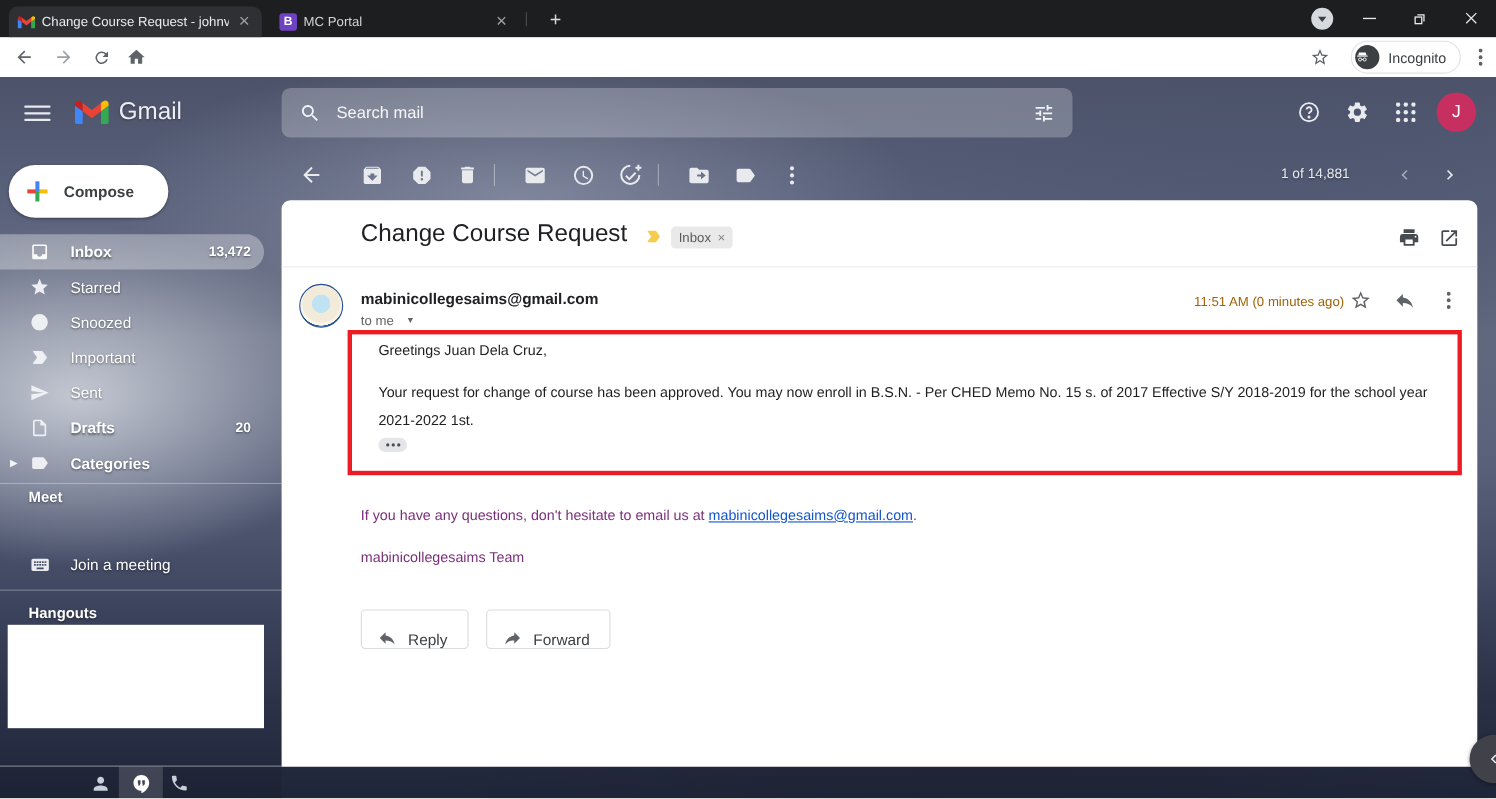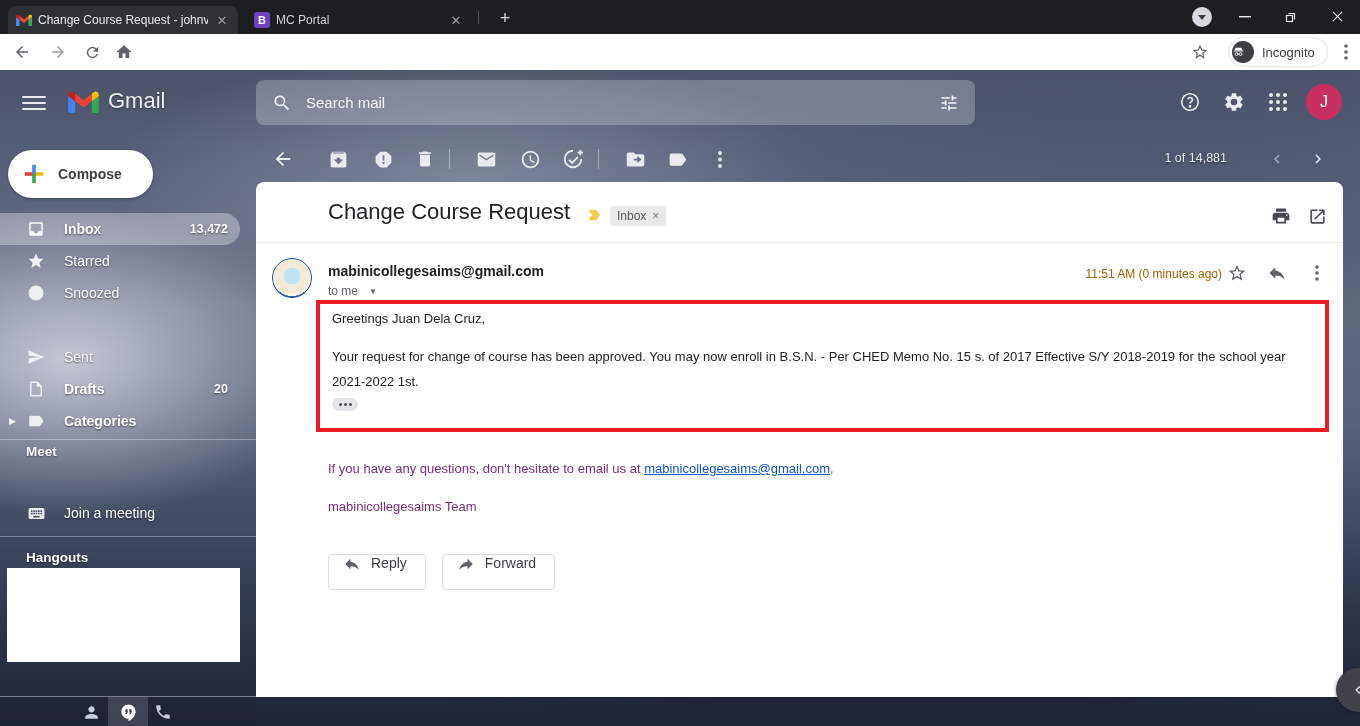--- a/index.html
+++ b/index.html
@@ -86,30 +86,30 @@
 #chip{position:absolute;left:354px;top:24px;height:20px;background:#e9e9e9;border-radius:4px;display:flex;align-items:center;gap:6px;padding:0 7px;font-size:12px;color:#5a5a5a}
 #chip i{font-style:normal;color:#828282;font-size:12px}
 .pan-ic{position:absolute;width:22px;height:22px;display:flex;align-items:center;justify-content:center}
 #print-icon{left:1014px;top:23px}#openext-icon{left:1050px;top:23px}
 #seal{position:absolute;left:16px;top:76px;width:40px;height:40px;border-radius:50%;border:1px solid #24508f;background:radial-gradient(circle at 50% 45%, #bfe3f2 0 29%, #f3ebd9 30% 60%, #f8f4e7 61% 70%, #2e5ea8 71% 100%)}
 #sender{position:absolute;left:72px;top:81px;font-size:14px;font-weight:700;color:#202124}
 #tome{position:absolute;left:72px;top:102px;font-size:12px;color:#5f6368;display:flex;align-items:center;gap:11px}
 #tome i{font-style:normal;font-size:8px}
 #timestamp{position:absolute;right:121px;top:85px;font-size:12px;color:#a16207}
 #star2{left:970px;top:80px}#reply-sm{left:1010px;top:80px}#dots-sm{left:1050px;top:80px}
-#redbox{position:absolute;left:60px;top:118px;width:1013px;height:132px;border:4px solid #ec1c24;padding:7px 12px;overflow:hidden}
+#redbox{position:absolute;left:60px;top:118px;width:1013px;height:132px;border:4px solid #ec1c24;padding:7px 24px;overflow:hidden}
 #greeting{font-size:13px;color:#1f1f1f;line-height:16px}
 #bodytext{margin-top:17px;font-size:13px;color:#1f1f1f;line-height:25px;max-width:988px}
 #trim-btn{margin-top:4px;width:26px;height:13px;border-radius:7px;background:#e3e5e8;display:flex;align-items:center;justify-content:center;gap:2px}
 #trim-btn i{width:3px;height:3px;border-radius:50%;background:#4c4f52}
 #footerline{position:absolute;left:72px;top:279px;font-size:13px;color:#7b2f7b}
 #footerline a{color:#1155cc;text-decoration:underline}
 #signature{position:absolute;left:72px;top:317px;font-size:13px;color:#7b2f7b}
 #btnrow{position:absolute;left:72px;top:372px;display:flex;gap:16px}
-.gbtn{height:36px;border:1px solid #dadce0;border-radius:4px;background:#fff;display:inline-flex;align-items:flex-start;gap:10px;padding:0 18px 0 14px;font-size:14px;font-weight:500;color:#3c4043;font-family:inherit}
+.gbtn{height:36px;border:1px solid #dadce0;border-radius:4px;background:#fff;display:inline-flex;align-items:flex-end;gap:10px;padding:0 18px 0 14px;font-size:14px;font-weight:500;color:#3c4043;font-family:inherit}
 #side-chevron{position:absolute;left:1336px;top:598px;width:44px;height:44px;border-radius:50%;background:#404149;box-shadow:0 1px 4px rgba(0,0,0,.4);display:flex;align-items:center;justify-content:center}
 </style>
 </head>
 <body>
 
 <div id="win">
 
   <div id="tabstrip">
     <div class="tab" id="tab1">
       <svg width="16" height="12" viewBox="0 0 24 18">
@@ -354,20 +354,29 @@
     </div>
     <div class="sb-item" style="top:207px">
       <span class="sb-ic">
           <svg width="18" height="18" viewBox="0 0 24 24">
             <path fill="#f2f4f7" d="M12 2a10 10 0 1 0 0 20 10 10 0 0 0 0-20zm.5 5H11v6l5.2 3.2.8-1.3-4.5-2.7V7z"></path>
           </svg>
         </span>
       <span class="sb-lbl">Snoozed</span>
       <span class="sb-cnt"></span>
     </div>
+    <div class="sb-item" style="top:239px">
+      <span class="sb-ic">
+          <svg width="18" height="18" viewBox="0 0 24 24">
+            <path fill="#f2f4f7" d="M20.5 11.2 15.7 4.6c-.3-.4-.7-.6-1.2-.6H4.8c-.6 0-1 .7-.6 1.2L9 12l-4.9 6.8c-.3.5 0 1.2.7 1.2h9.7c.5 0 .9-.2 1.2-.6l4.8-6.6c.4-.5.4-1.1 0-1.6z"></path>
+          </svg>
+        </span>
+      <span class="sb-lbl">Important</span>
+      <span class="sb-cnt"></span>
+    </div>
     <div class="sb-item" style="top:271px">
       <span class="sb-ic">
           <svg width="18" height="18" viewBox="0 0 24 24">
             <path fill="#f2f4f7" d="M2 21 23 12 2 3v7l15 2-15 2v7z"></path>
           </svg>
         </span>
       <span class="sb-lbl">Sent</span>
       <span class="sb-cnt"></span>
     </div>
     <div class="sb-item" style="top:303px">

